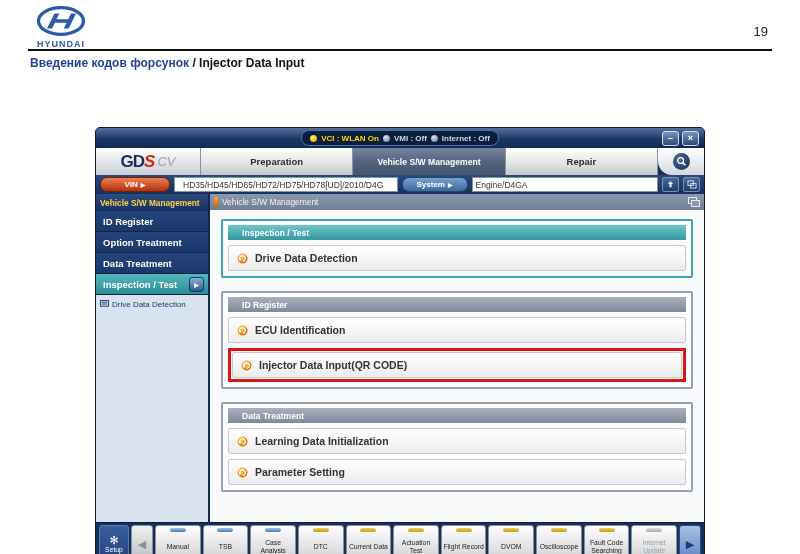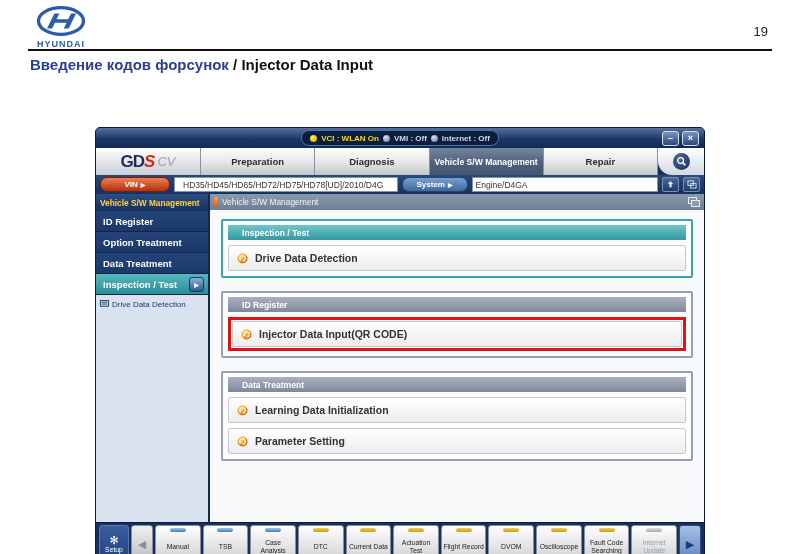--- a/index.html
+++ b/index.html
@@ -4,21 +4,21 @@
 <style>
   html,body{margin:0;padding:0;background:#fff;}
   .slide{position:relative;width:800px;height:554px;background:#fff;font-family:"Liberation Sans",sans-serif;overflow:hidden;}
 
   
   .hyundai-logo{position:absolute;left:28px;top:6px;width:66px;text-align:center;}
   .hyundai-logo .brand{color:#2a5caa;font-weight:bold;font-size:9px;letter-spacing:1px;margin-top:-1px;}
   .slide-title{position:absolute;left:108px;top:13px;font-size:26px;font-weight:bold;color:#111;letter-spacing:0;}
   .page-number{position:absolute;right:32px;top:24px;font-size:13px;color:#222;}
   .header-rule{position:absolute;left:28px;right:28px;top:49px;height:2px;background:#111;}
-  .subtitle{position:absolute;left:30px;top:56px;font-size:15px;font-weight:bold;}
+  .subtitle{position:absolute;left:30px;top:56px;font-size:12px;font-weight:bold;}
   .subtitle .ru{color:#2a3f9a;}
   .subtitle .sep{color:#111;}
   .subtitle .en{color:#111;}
 
   
   .app-window{position:absolute;left:95px;top:91px;width:610px;height:440px;background:#16305e;border:1px solid #0a1c3d;border-radius:5px 5px 2px 2px;box-sizing:border-box;display:flex;flex-direction:column;margin-top:36px;}
   .titlebar{height:20px;flex:0 0 20px;background:linear-gradient(#53719f,#1c3766 55%,#122a55);border-radius:4px 4px 0 0;position:relative;display:flex;align-items:center;justify-content:center;}
   .status-pill{height:14px;background:#0a1e3e;border:1px solid #52729e;border-radius:8px;display:flex;align-items:center;padding:0 8px;gap:4px;font-size:8px;font-weight:bold;color:#cfd8e6;}
   .dot{width:7px;height:7px;border-radius:50%;display:inline-block;}
   .dot.yellow{background:radial-gradient(circle at 35% 30%,#ffe989,#f5c400 60%,#b88e00);}
@@ -133,21 +133,20 @@
     </div>
 
     <div class="tabbar">
       <div class="logo-panel">
         <span class="gd">GD</span>
           <span class="s">S</span>
           <span class="cv">CV</span>
       </div>
       <div class="tabs">
           <div class="tab">Preparation</div>
-          <div class="tab">Diagnosis</div>
           <div class="tab active">Vehicle S/W Management</div>
           <div class="tab">Repair</div>
         </div>
       <div class="search-panel">
         <div class="search-circle">
           <svg width="11" height="11" viewBox="0 0 11 11">
             <circle cx="4.6" cy="4.6" r="2.9" fill="none" stroke="#fff" stroke-width="1.3"></circle>
             <line x1="6.9" y1="6.9" x2="9.4" y2="9.4" stroke="#fff" stroke-width="1.5"></line>
           </svg>
         </div>
@@ -217,20 +216,28 @@
                 <svg width="11" height="11" viewBox="0 0 12 12">
                   <circle cx="6" cy="6" r="5.4" fill="url(#gradOrange)"></circle>
                   <path d="M3.4 7.6 A3.1 3.1 0 1 1 6.4 9.1" fill="none" stroke="#fff" stroke-width="1.2"></path>
                   <path d="M2.2 5.6 L5 6.6 L2.9 8.7 Z" fill="#fff"></path>
                 </svg>
                 <span class="item-label">Drive Data Detection</span>
               </div>
             </div>
             <div class="section gray">
               <div class="section-header">ID Register</div>
+              <div class="item-row">
+                <svg width="11" height="11" viewBox="0 0 12 12">
+                  <circle cx="6" cy="6" r="5.4" fill="url(#gradOrange)"></circle>
+                  <path d="M3.4 7.6 A3.1 3.1 0 1 1 6.4 9.1" fill="none" stroke="#fff" stroke-width="1.2"></path>
+                  <path d="M2.2 5.6 L5 6.6 L2.9 8.7 Z" fill="#fff"></path>
+                </svg>
+                <span class="item-label">ECU Identification</span>
+              </div>
               <div class="red-wrap">
                 <div class="item-row">
                   <svg width="11" height="11" viewBox="0 0 12 12">
                     <circle cx="6" cy="6" r="5.4" fill="url(#gradOrange)"></circle>
                     <path d="M3.4 7.6 A3.1 3.1 0 1 1 6.4 9.1" fill="none" stroke="#fff" stroke-width="1.2"></path>
                     <path d="M2.2 5.6 L5 6.6 L2.9 8.7 Z" fill="#fff"></path>
                   </svg>
                   <span class="item-label">Injector Data Input(QR CODE)</span>
                 </div>
               </div>

